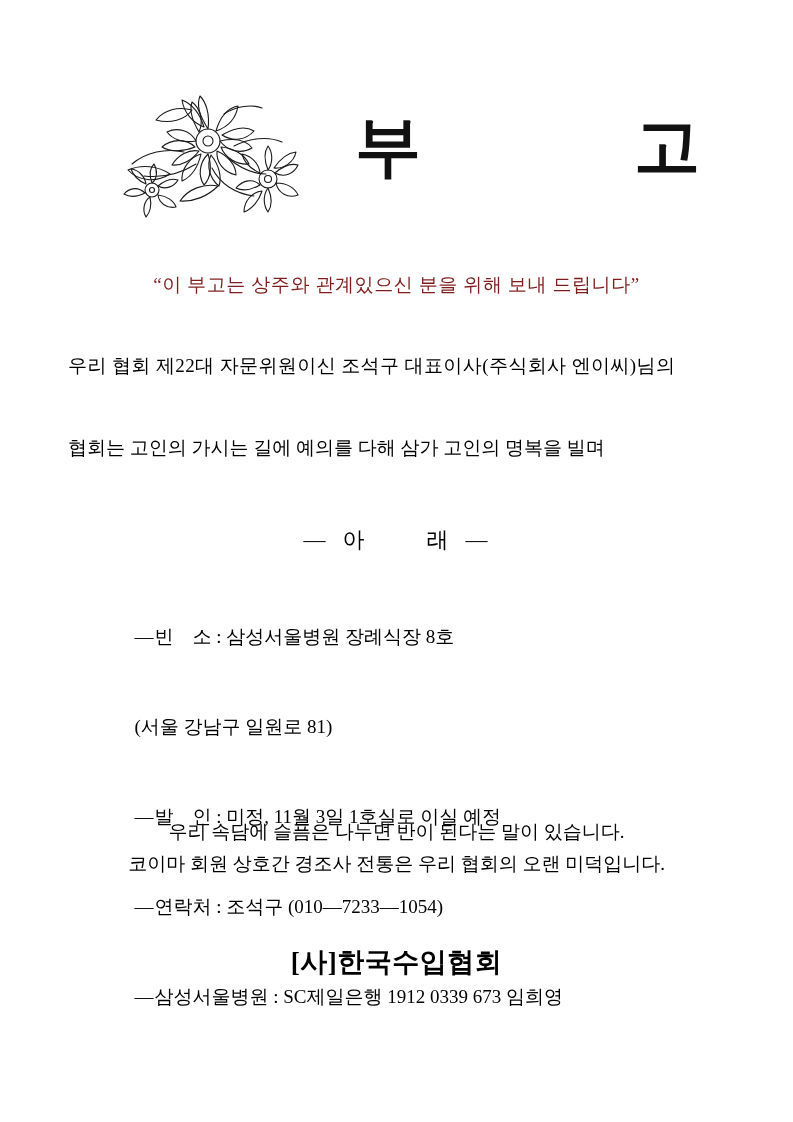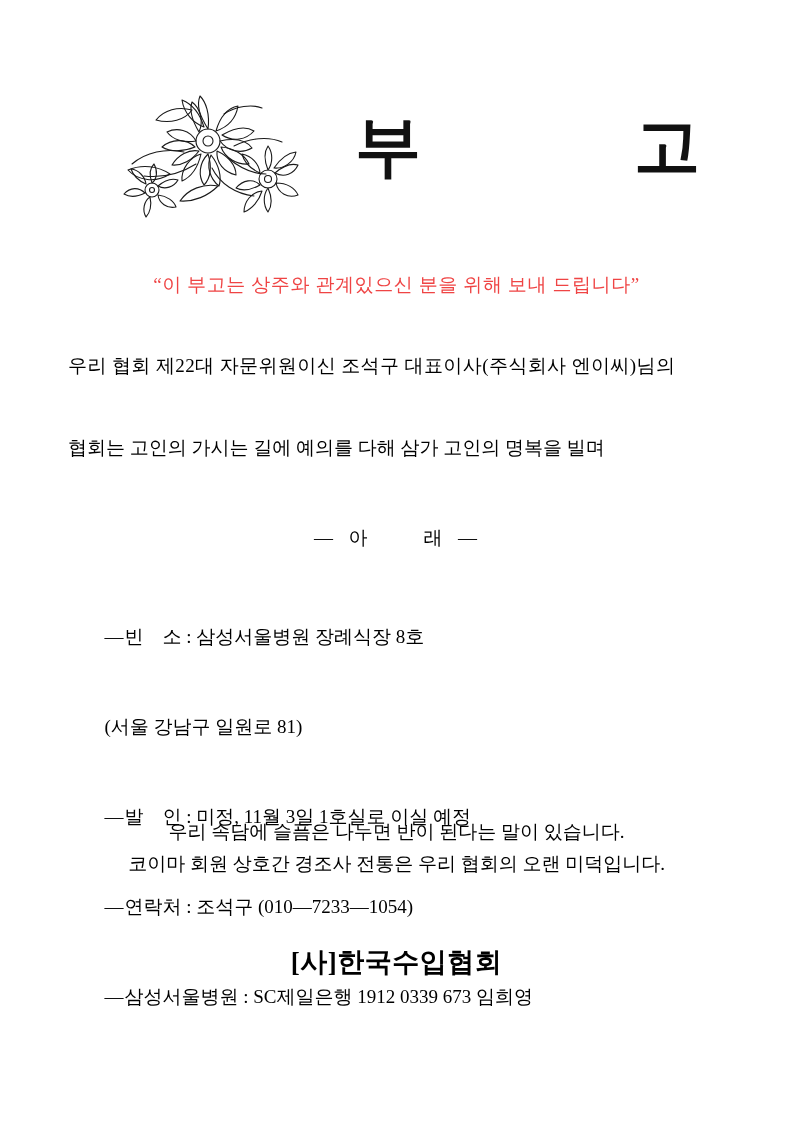--- a/index.html
+++ b/index.html
@@ -55,21 +55,21 @@
 
   
   .quote-line {
     position: absolute;
     top: 272px;
     left: 0;
     width: 793px;
     text-align: center;
     font-size: 19px;
     letter-spacing: 0.6px;
-    color: #ef4444;
+    color: #7f1d1d;
   }
 
   .para1 {
     position: absolute;
     top: 337px;
     left: 68px;
     width: 660px;
     font-size: 19px;
     line-height: 33px;
     text-align: justify;
@@ -87,37 +87,37 @@
     line-height: 33px;
   }
   .para2 span { display: block; }
 
   .arae {
     position: absolute;
     top: 525px;
     left: 0;
     width: 793px;
     text-align: center;
-    font-size: 19px;
+    font-size: 22px;
     letter-spacing: 2px;
     white-space: pre;
   }
 
   
   .details {
     position: absolute;
     top: 592px;
     left: 0;
     width: 793px;
     font-size: 19px;
     line-height: 30px;
   }
   .details .row {
     display: block;
-    padding-left: 76px;
+    padding-left: 106px;
     white-space: pre;
   }
   .details .row.indent {
   }
   .dash {
     display: inline-block;
     width: 20px;
   }
 
   

